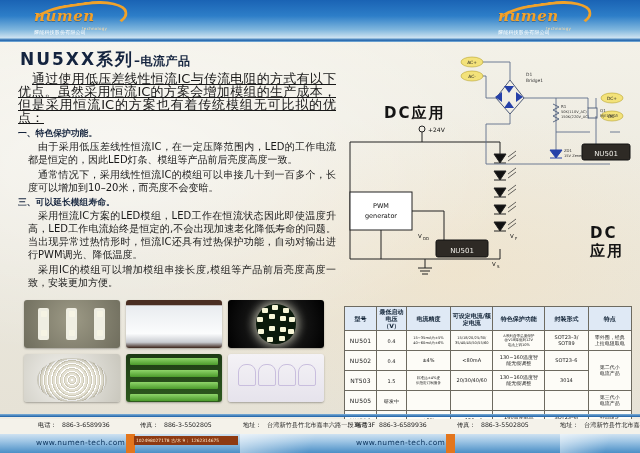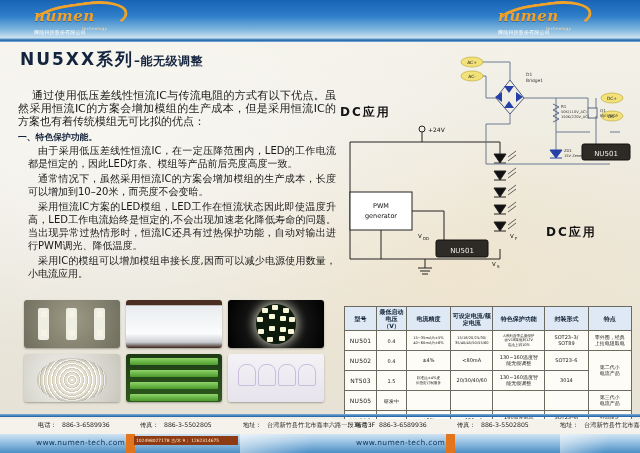--- a/index.html
+++ b/index.html
@@ -29,21 +29,21 @@
   .logo .sub-cn{position:absolute;left:4px;top:27px;font-size:5px;color:#ffffff;letter-spacing:.2px;white-space:nowrap;}
 
   
   .title-wrap{position:absolute;left:20px;top:48px;white-space:nowrap;}
   .title-main{font-family:"DejaVu Sans","Liberation Sans",sans-serif;font-weight:bold;font-size:17px;
        letter-spacing:2px;color:#14243f;}
   .title-sub{font-weight:bold;font-size:12px;color:#14243f;letter-spacing:.5px;}
 
   
   .copy{position:absolute;left:18px;top:72px;width:318px;color:#181818;}
-  .para{font-size:11px;line-height:13px;text-indent:14px;text-align:justify;margin:17px 0 3px 0;}
+  .para{font-size:13px;line-height:13px;text-indent:14px;text-align:justify;margin:0 0 3px 0;text-decoration:underline;}
   .sec{font-size:8.8px;font-weight:bold;line-height:13px;color:#14233c;margin:1px 0 0 0;}
   .sec-body{font-size:10px;line-height:13px;margin:0 0 2px 10px;text-indent:10px;text-align:justify;}
 
   
   .photos{position:absolute;left:24px;top:300px;width:300px;height:104px;
           display:grid;grid-template-columns:repeat(3,96px);grid-template-rows:48px 48px;
           gap:6px 6px;}
   .ph{border-radius:3px;overflow:hidden;position:relative;box-shadow:0 1px 2px rgba(0,0,0,.3);}
   .ph1{background:radial-gradient(circle at 50% 40%,#9d9a86,#6f6d5d);}
   .ph2{background:linear-gradient(180deg,#4a2e22 0%,#4a2e22 10%,#e9ecef 12%,#fbfcfd 70%,#c9ccd1 88%,#3b241a 100%);}
@@ -58,21 +58,21 @@
   .round-pcb i{position:absolute;width:6px;height:5px;background:#f8f7d8;border-radius:1px;}
   .coil{position:absolute;left:50%;top:55%;transform:translate(-50%,-50%);
       width:70px;height:44px;border-radius:50%;
       background:repeating-radial-gradient(circle at 50% 50%,#fff 0 1px,#e3e0d2 1px 3px,#cfcbb8 3px 4px);
       box-shadow:inset 0 0 6px rgba(0,0,0,.25);}
   .greenbar{position:absolute;left:4px;right:4px;height:7px;background:linear-gradient(180deg,#8fd46a,#4b9a2b);border-radius:1px;}
   .modrow{position:absolute;width:16px;height:20px;border:1px solid #c9bede;border-radius:8px 8px 2px 2px;}
 
   
   .right{position:absolute;left:332px;top:44px;width:302px;height:250px;}
-  .sect-label{position:absolute;font-weight:bold;font-size:12px;letter-spacing:2px;color:#141414;}
+  .sect-label{position:absolute;font-weight:bold;font-size:15px;letter-spacing:2px;color:#141414;margin-left:44px;}
   .dc-label{left:8px;top:60px;}
   .ac-label{left:214px;top:180px;}
 
   svg.sch{position:absolute;left:0;top:0;}
 
   
   .tbl{position:absolute;left:344px;top:306px;width:288px;border-collapse:collapse;
        font-size:5px;line-height:6px;color:#1b1b1b;background:#fdfcf7;}
   .tbl td,.tbl th{border:1px solid #6d6a60;text-align:center;vertical-align:middle;padding:1px 1px;}
   .tbl thead th{background:#dfe9f5;font-weight:bold;font-size:6px;line-height:7px;height:16px;color:#102235;}
@@ -119,34 +119,35 @@
   </div>
 
   <div class="logo right">
     <div class="arc"></div>
     <div class="word">numen</div>
     <div class="sub-en">technology</div>
     <div class="sub-cn">耀能科技股份有限公司</div>
   </div>
 
   <div class="title-wrap">
-    <span class="title-main">NU5XX系列</span><span class="title-sub">–能无级调整</span>
+    <span class="title-main">NU5XX系列</span><span class="title-sub">–电流产品</span>
   </div>
 
   <div class="copy">
     <p class="para">通过使用低压差线性恒流IC与传流电阻的方式有以下优点。虽然采用恒流IC的方案会增加模组的生产成本，但是采用恒流IC的方案也有着传统模组无可比拟的优点：</p>
 
     <p class="sec">一、特色保护功能。</p>
     <p class="sec-body">由于采用低压差线性恒流IC，在一定压降范围内，LED的工作电流都是恒定的，因此LED灯条、模组等产品前后亮度高度一致。</p>
 
-    <p class="sec-body">通常情况下，虽然采用恒流IC的方案会增加模组的生产成本，长度可以增加到10–20米，而亮度不会变暗。</p>
-
+    <p class="sec-body">通常情况下，采用线性恒流IC的模组可以串接几十到一百多个，长度可以增加到10–20米，而亮度不会变暗。</p>
+
+    <p class="sec">三、可以延长模组寿命。</p>
     <p class="sec-body">采用恒流IC方案的LED模组，LED工作在恒流状态因此即使温度升高，LED工作电流始终是恒定的,不会出现加速老化降低寿命的问题。当出现异常过热情形时，恒流IC还具有过热保护功能，自动对输出进行PWM调光、降低温度。</p>
 
-    <p class="sec-body">采用IC的模组可以增加模组串接长度,因而可以减少电源使用数量，小电流应用。</p>
+    <p class="sec-body">采用IC的模组可以增加模组串接长度,模组等产品前后亮度高度一致，安装更加方便。</p>
   </div>
 
   <div class="photos">
     <div class="ph ph1">
       <div class="led-chip" style="left:14px;top:8px;width:11px;height:32px;background:#efeee2;border-radius:2px;"></div>
       <div class="led-chip" style="left:17px;top:11px;width:6px;height:6px;"></div>
       <div class="led-chip" style="left:17px;top:30px;width:6px;height:6px;"></div>
       <div class="led-chip" style="left:42px;top:8px;width:11px;height:32px;background:#efeee2;border-radius:2px;"></div>
       <div class="led-chip" style="left:45px;top:11px;width:6px;height:6px;"></div>
       <div class="led-chip" style="left:45px;top:30px;width:6px;height:6px;"></div>

